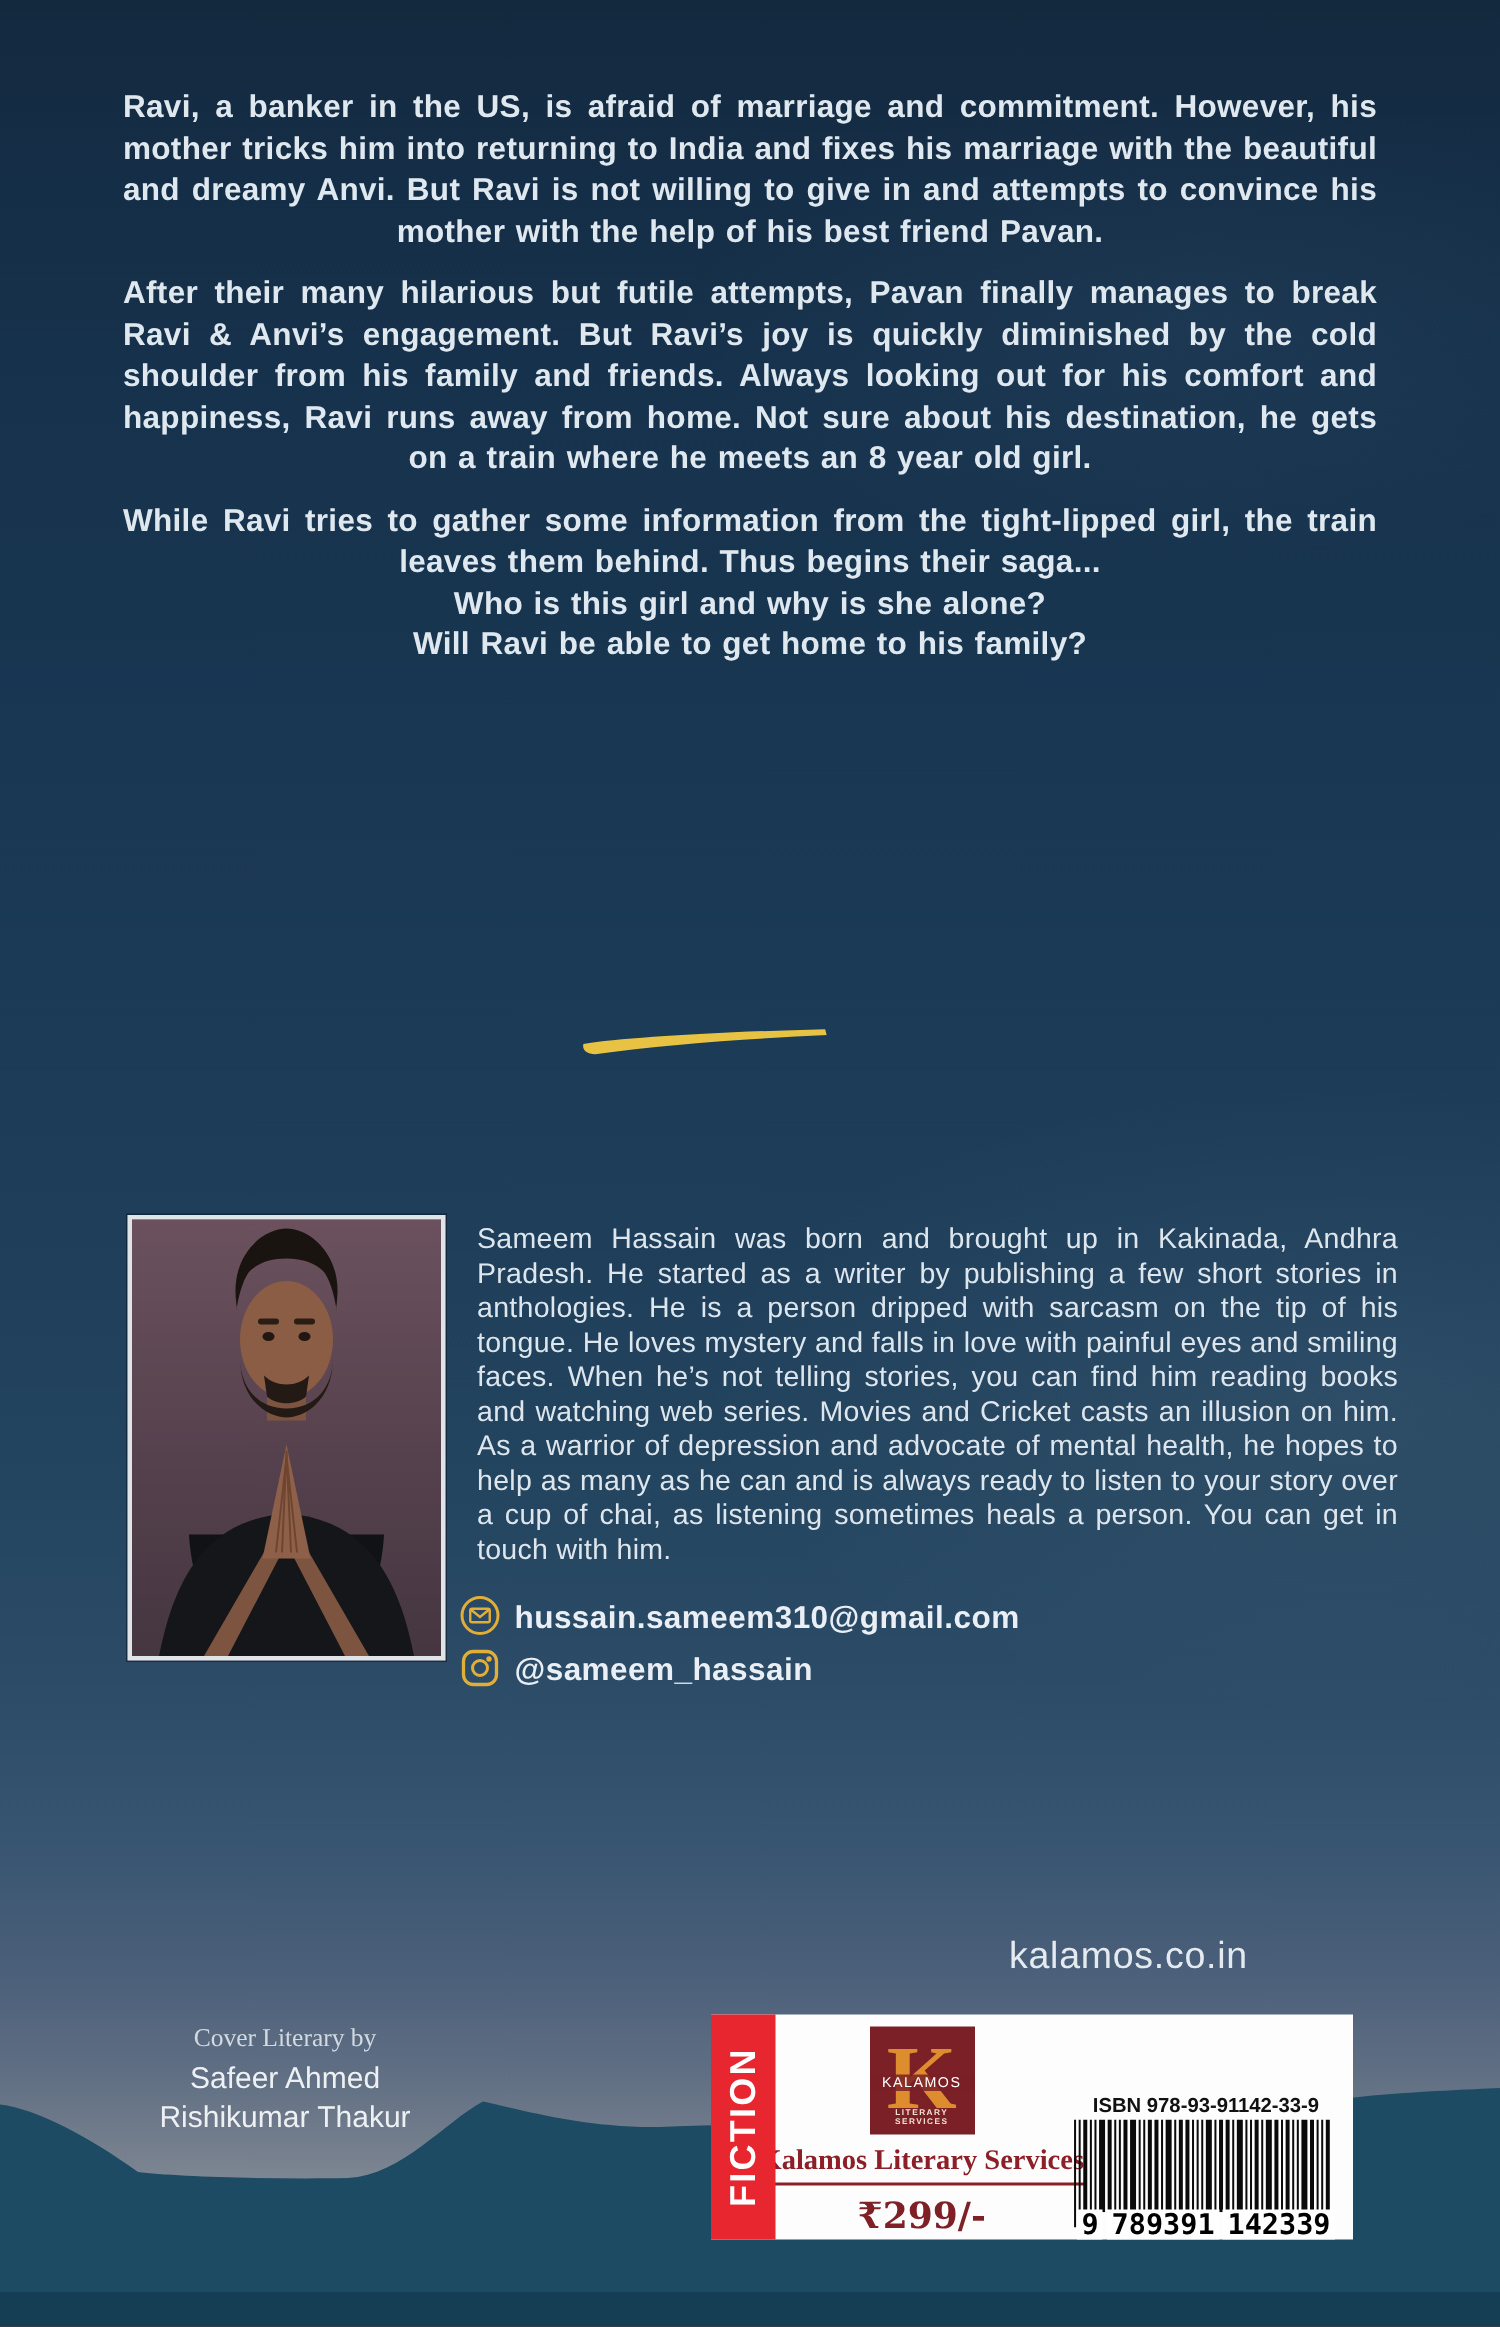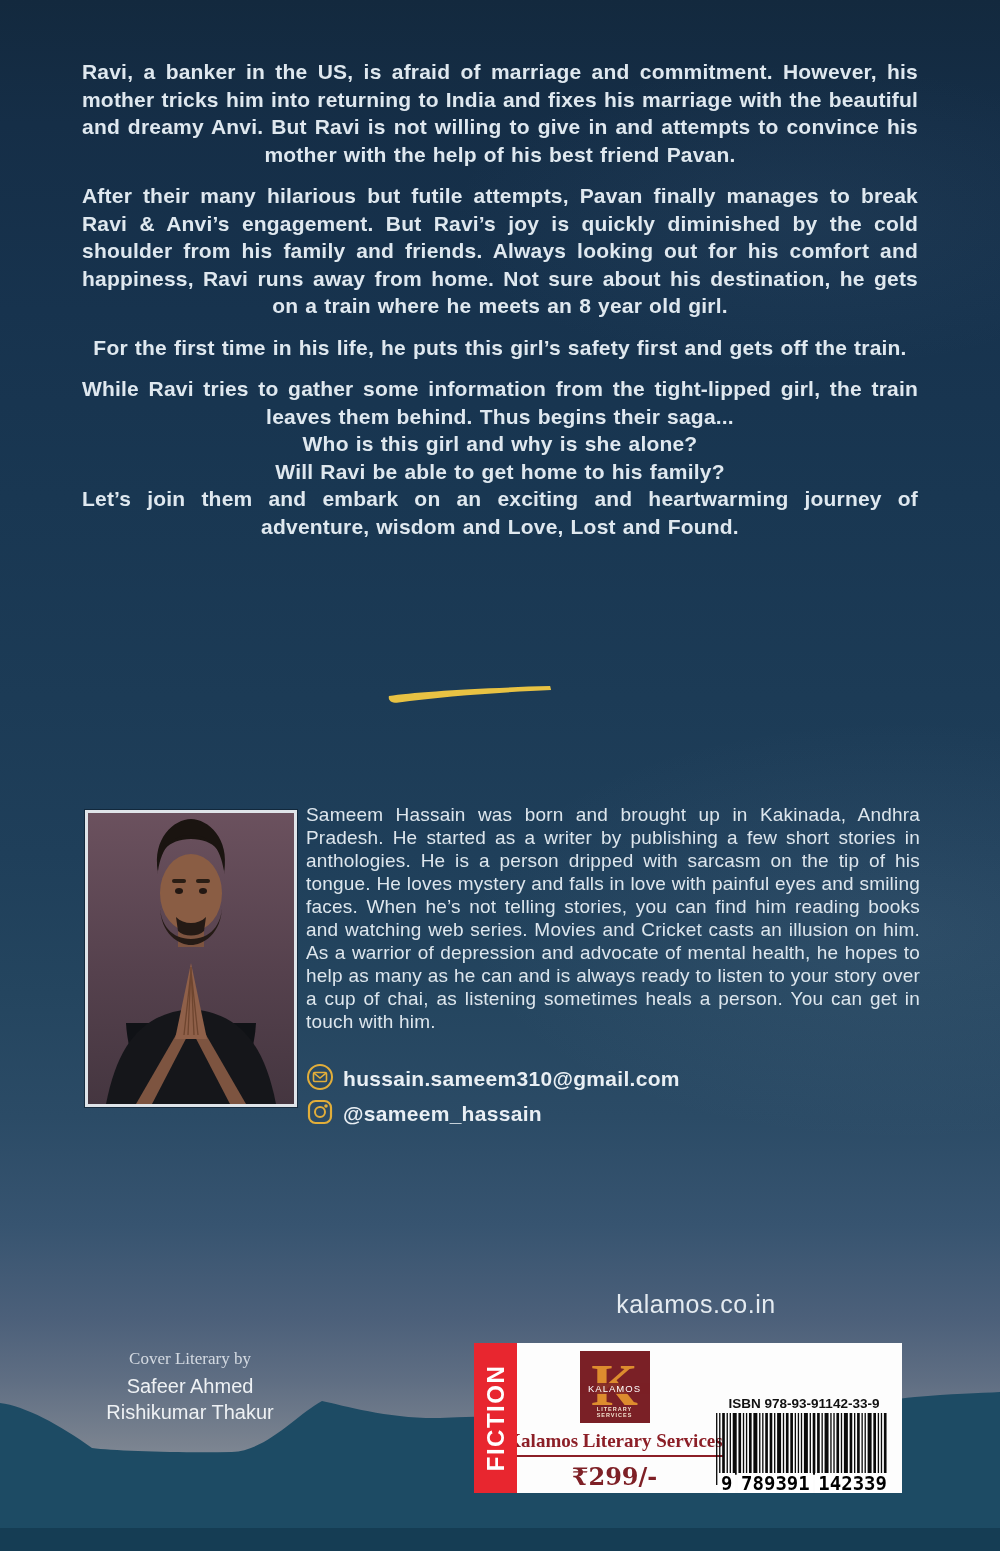--- a/index.html
+++ b/index.html
@@ -27,30 +27,30 @@
   
   .photo-frame{
     position:absolute;left:85px;top:810px;width:212px;height:297px;
     border:3px solid #dfe4e9;box-sizing:border-box;background:#5d4954;
     box-shadow:0 0 0 1px rgba(8,22,36,.55);
   }
   .photo-frame svg{display:block;width:100%;height:100%;}
   .bio{
     position:absolute;left:306px;top:803px;width:614px;
     font-size:19px;line-height:23px;color:#dde6ed;font-weight:400;
-    letter-spacing:.2px;text-align:justify;margin:0;
+    letter-spacing:.2px;text-align:justify;margin:12px;
   }
   .contact-row{position:absolute;left:306px;display:flex;align-items:flex-end;gap:9px;}
   .contact-row.email{top:1063px;}
   .contact-row.insta{top:1098px;}
   .contact-row .txt{font-size:21px;font-weight:600;color:#e9eff4;letter-spacing:.3px;}
   .contact-row svg{display:block;}
   
   .website{
-    position:absolute;left:560px;top:1290px;width:272px;text-align:center;
+    position:absolute;left:560px;top:1290px;width:272px;text-align:right;
     font-size:25px;color:rgba(240,245,250,.93);letter-spacing:.5px;
   }
   .designer{
     position:absolute;left:83px;top:1349px;width:214px;text-align:center;z-index:4;
   }
   .designer .lbl{font-family:"Liberation Serif",serif;font-size:17px;color:rgba(228,232,238,.88);margin-bottom:4px;}
   .designer .nm{font-size:20px;color:#eef1f4;line-height:26px;}
   .mountains{position:absolute;left:0;bottom:0;width:1000px;height:160px;z-index:2;}
   
   .pricebox{
@@ -94,25 +94,23 @@
   .bc-digits span{background:#fff;padding:0 3px;line-height:20px;}
 </style>
 </head>
 <body>
 
 <div class="cover">
 
   <div class="synopsis">
     <p>Ravi, a banker in the US, is afraid of marriage and commitment. However, his mother tricks him into returning to India and fixes his marriage with the beautiful and dreamy Anvi. But Ravi is not willing to give in and attempts to convince his mother with the help of his best friend Pavan.</p>
     <p>After their many hilarious but futile attempts, Pavan finally manages to break Ravi &amp; Anvi’s engagement. But Ravi’s joy is quickly diminished by the cold shoulder from his family and friends. Always looking out for his comfort and happiness, Ravi runs away from home. Not sure about his destination, he gets on a train where he meets an 8 year old girl.</p>
-    <p>For the first time in his life, he puts this girl’s safety first and gets off the train.</p>
     <p style="margin-bottom:0;">While Ravi tries to gather some information from the tight-lipped girl, the train leaves them behind. Thus begins their saga...</p>
     <p class="q">Who is this girl and why is she alone?</p>
     <p class="q q2">Will Ravi be able to get home to his family?</p>
-    <p>Let’s join them and embark on an exciting and heartwarming journey of adventure, wisdom and Love, Lost and Found.</p>
   </div>
 
   <svg class="brush" viewBox="0 0 175 22">
     <path d="M4,14 C30,10 90,6 168,4 L169,8 C125,10 60,14 12,21 C6,21 3,18 4,14 Z" fill="#e8c243"></path>
   </svg>
 
   <div class="photo-frame">
     <svg viewBox="0 0 206 291">
       <defs>
         <linearGradient id="pbg" x1="0" y1="0" x2="0" y2="1">

